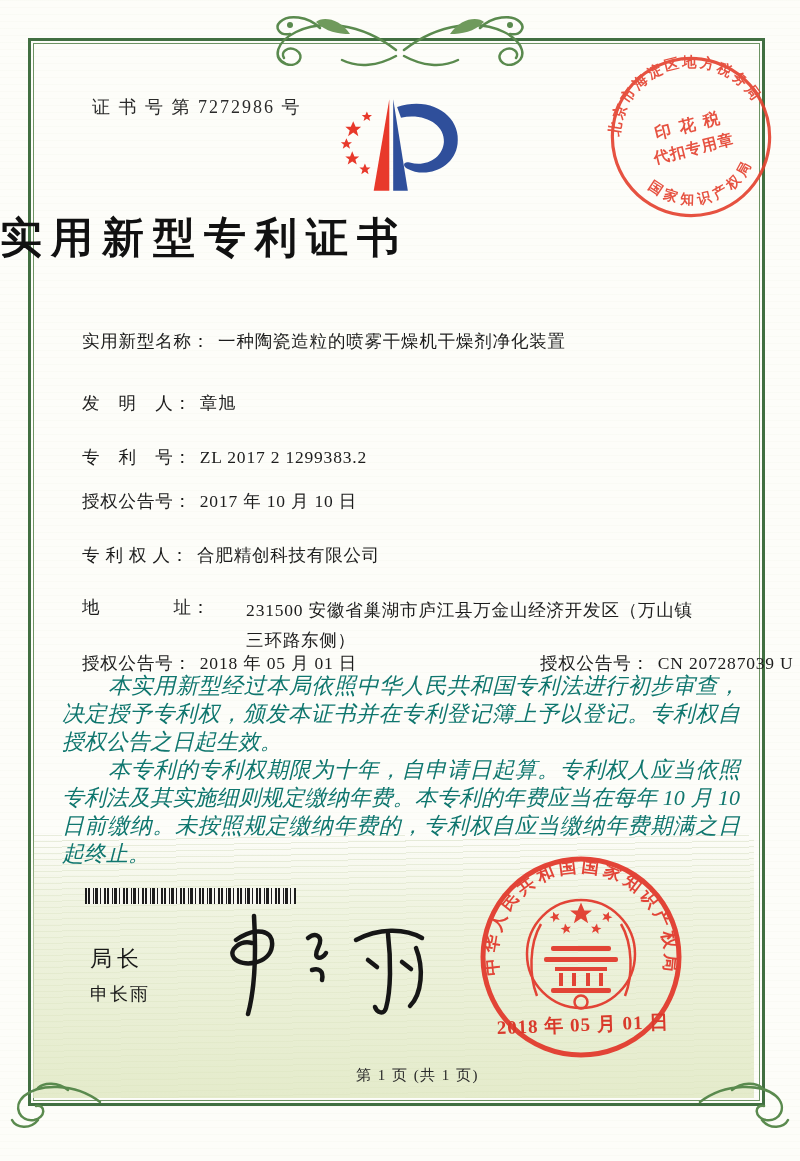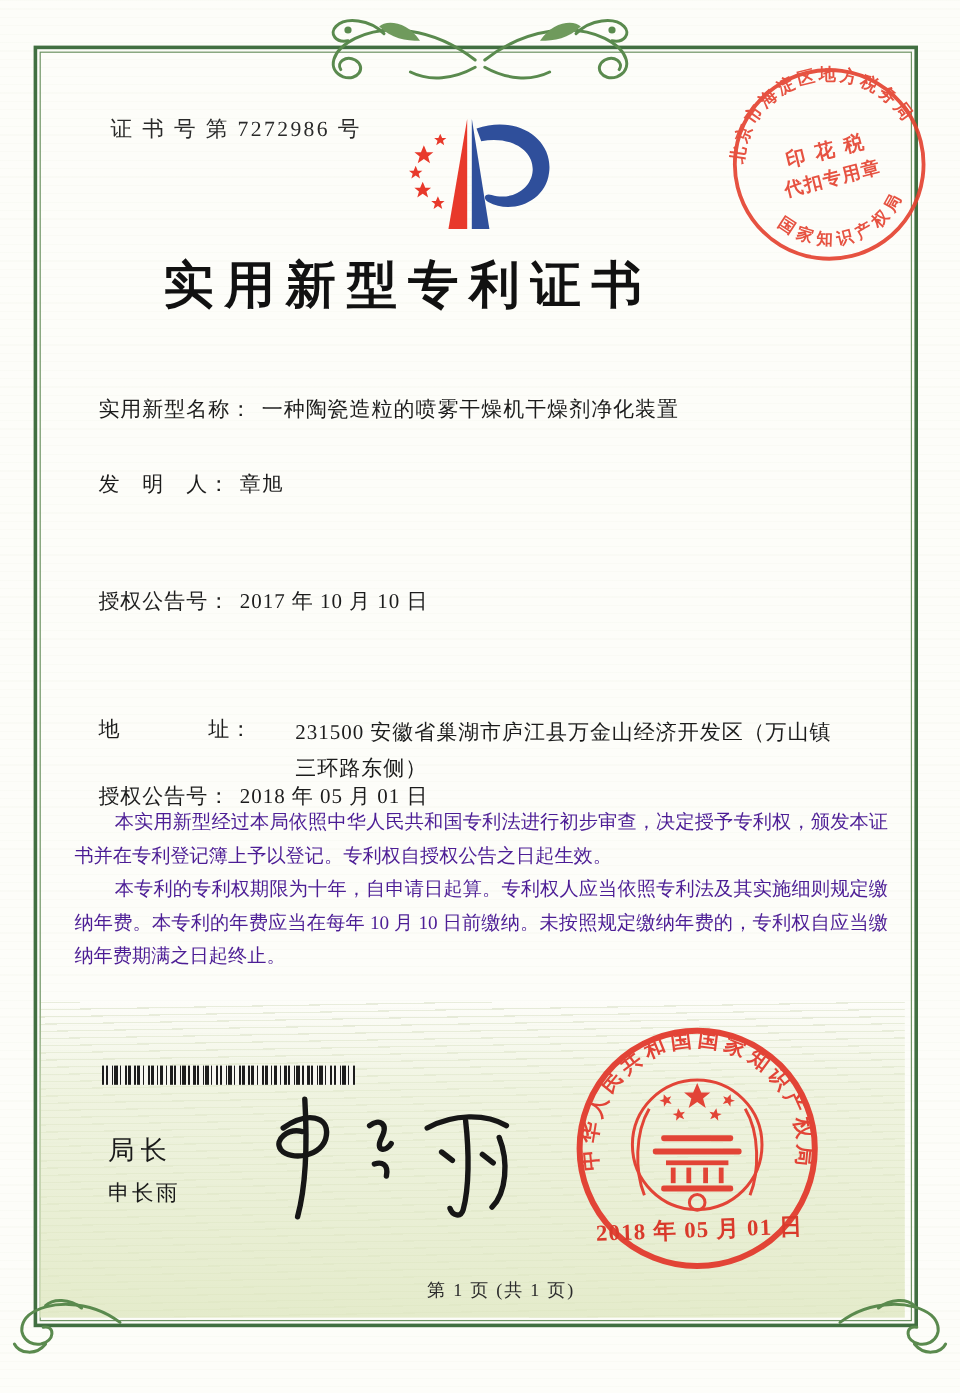--- a/index.html
+++ b/index.html
@@ -34,36 +34,36 @@
       repeating-linear-gradient(179deg, rgba(150,170,105,0.20) 0 1px, rgba(0,0,0,0) 1px 6px);
     pointer-events:none;
   }
   .cert-no{
     position:absolute;left:92px;top:95px;
     font-size:18px;letter-spacing:2px;color:#2a2a2a;font-family:Liberation Serif, serif;
   }
   .logo{position:absolute;left:323px;top:90px;width:156px;height:112px;}
   .title{
     position:absolute;left:0;top:210px;width:680px;
-    text-align:center;font-size:42px;font-weight:bold;
+    text-align:left;font-size:42px;font-weight:bold;
     letter-spacing:9px;color:#111;
   }
   .field{
     position:absolute;left:82px;
     font-size:17.5px;letter-spacing:0.8px;color:#1c1c1c;
     white-space:nowrap;
   }
   .field .val{margin-left:8px;}
   .field-addr{white-space:normal;}
   .field-addr .lbl{display:inline-block;vertical-align:top;}
   .field-addr .val{display:inline-block;vertical-align:top;width:470px;white-space:pre-line;line-height:30px;margin-left:36px;}
   .grant-no{position:absolute;left:458px;top:0;}
   .paras{
     position:absolute;left:62px;top:672px;width:678px;
-    font-size:16px;line-height:28px;text-align:justify;color:#4c1d95;
+    font-size:22px;line-height:28px;text-align:justify;color:#0f766e;font-style:italic;
   }
   .paras p{margin:0;text-indent:2.1em;}
   .barcode{
     position:absolute;left:85px;top:888px;width:211px;height:16px;
     background:repeating-linear-gradient(90deg,
       #1c1c1c 0 2px,#f6f6f0 2px 3px,#1c1c1c 3px 5px,#f6f6f0 5px 8px,
       #1c1c1c 8px 9px,#f6f6f0 9px 10px,#1c1c1c 10px 13px,#f6f6f0 13px 15px,
       #1c1c1c 15px 16px,#f6f6f0 16px 19px);
   }
   .director-title{position:absolute;left:90px;top:944px;font-size:22px;letter-spacing:5px;color:#191919;}
@@ -139,29 +139,36 @@
   </svg>
 
   <div class="title">实用新型专利证书</div>
 
   <div class="field" style="top:329px">
     <span class="lbl">实用新型名称：</span><span class="val">一种陶瓷造粒的喷雾干燥机干燥剂净化装置</span>
   </div>
   <div class="field" style="top:391px">
     <span class="lbl">发　明　人：</span><span class="val">章旭</span>
   </div>
+  <div class="field" style="top:445px">
+    <span class="lbl">专　利　号：</span><span class="val">ZL 2017 2 1299383.2</span>
+  </div>
   <div class="field" style="top:489px">
     <span class="lbl">授权公告号：</span><span class="val">2017 年 10 月 10 日</span>
+  </div>
+  <div class="field" style="top:543px">
+    <span class="lbl">专 利 权 人：</span><span class="val">合肥精创科技有限公司</span>
   </div>
   <div class="field field-addr" style="top:595px">
     <span class="lbl">地　　　　址：</span><span class="val">231500 安徽省巢湖市庐江县万金山经济开发区（万山镇
 三环路东侧）</span>
   </div>
   <div class="field" style="top:651px;left:82px;width:660px">
     <span><span class="lbl">授权公告号：</span><span class="val">2018 年 05 月 01 日</span></span>
+    <span class="grant-no"><span class="lbl">授权公告号：</span><span class="val">CN 207287039 U</span></span>
   </div>
 
   <div class="paras">
     <p>本实用新型经过本局依照中华人民共和国专利法进行初步审查，决定授予专利权，颁发本证书并在专利登记簿上予以登记。专利权自授权公告之日起生效。</p>
     <p>本专利的专利权期限为十年，自申请日起算。专利权人应当依照专利法及其实施细则规定缴纳年费。本专利的年费应当在每年 10 月 10 日前缴纳。未按照规定缴纳年费的，专利权自应当缴纳年费期满之日起终止。</p>
   </div>
 
   <div class="barcode"></div>
 
   <div class="director-title">局长</div>

